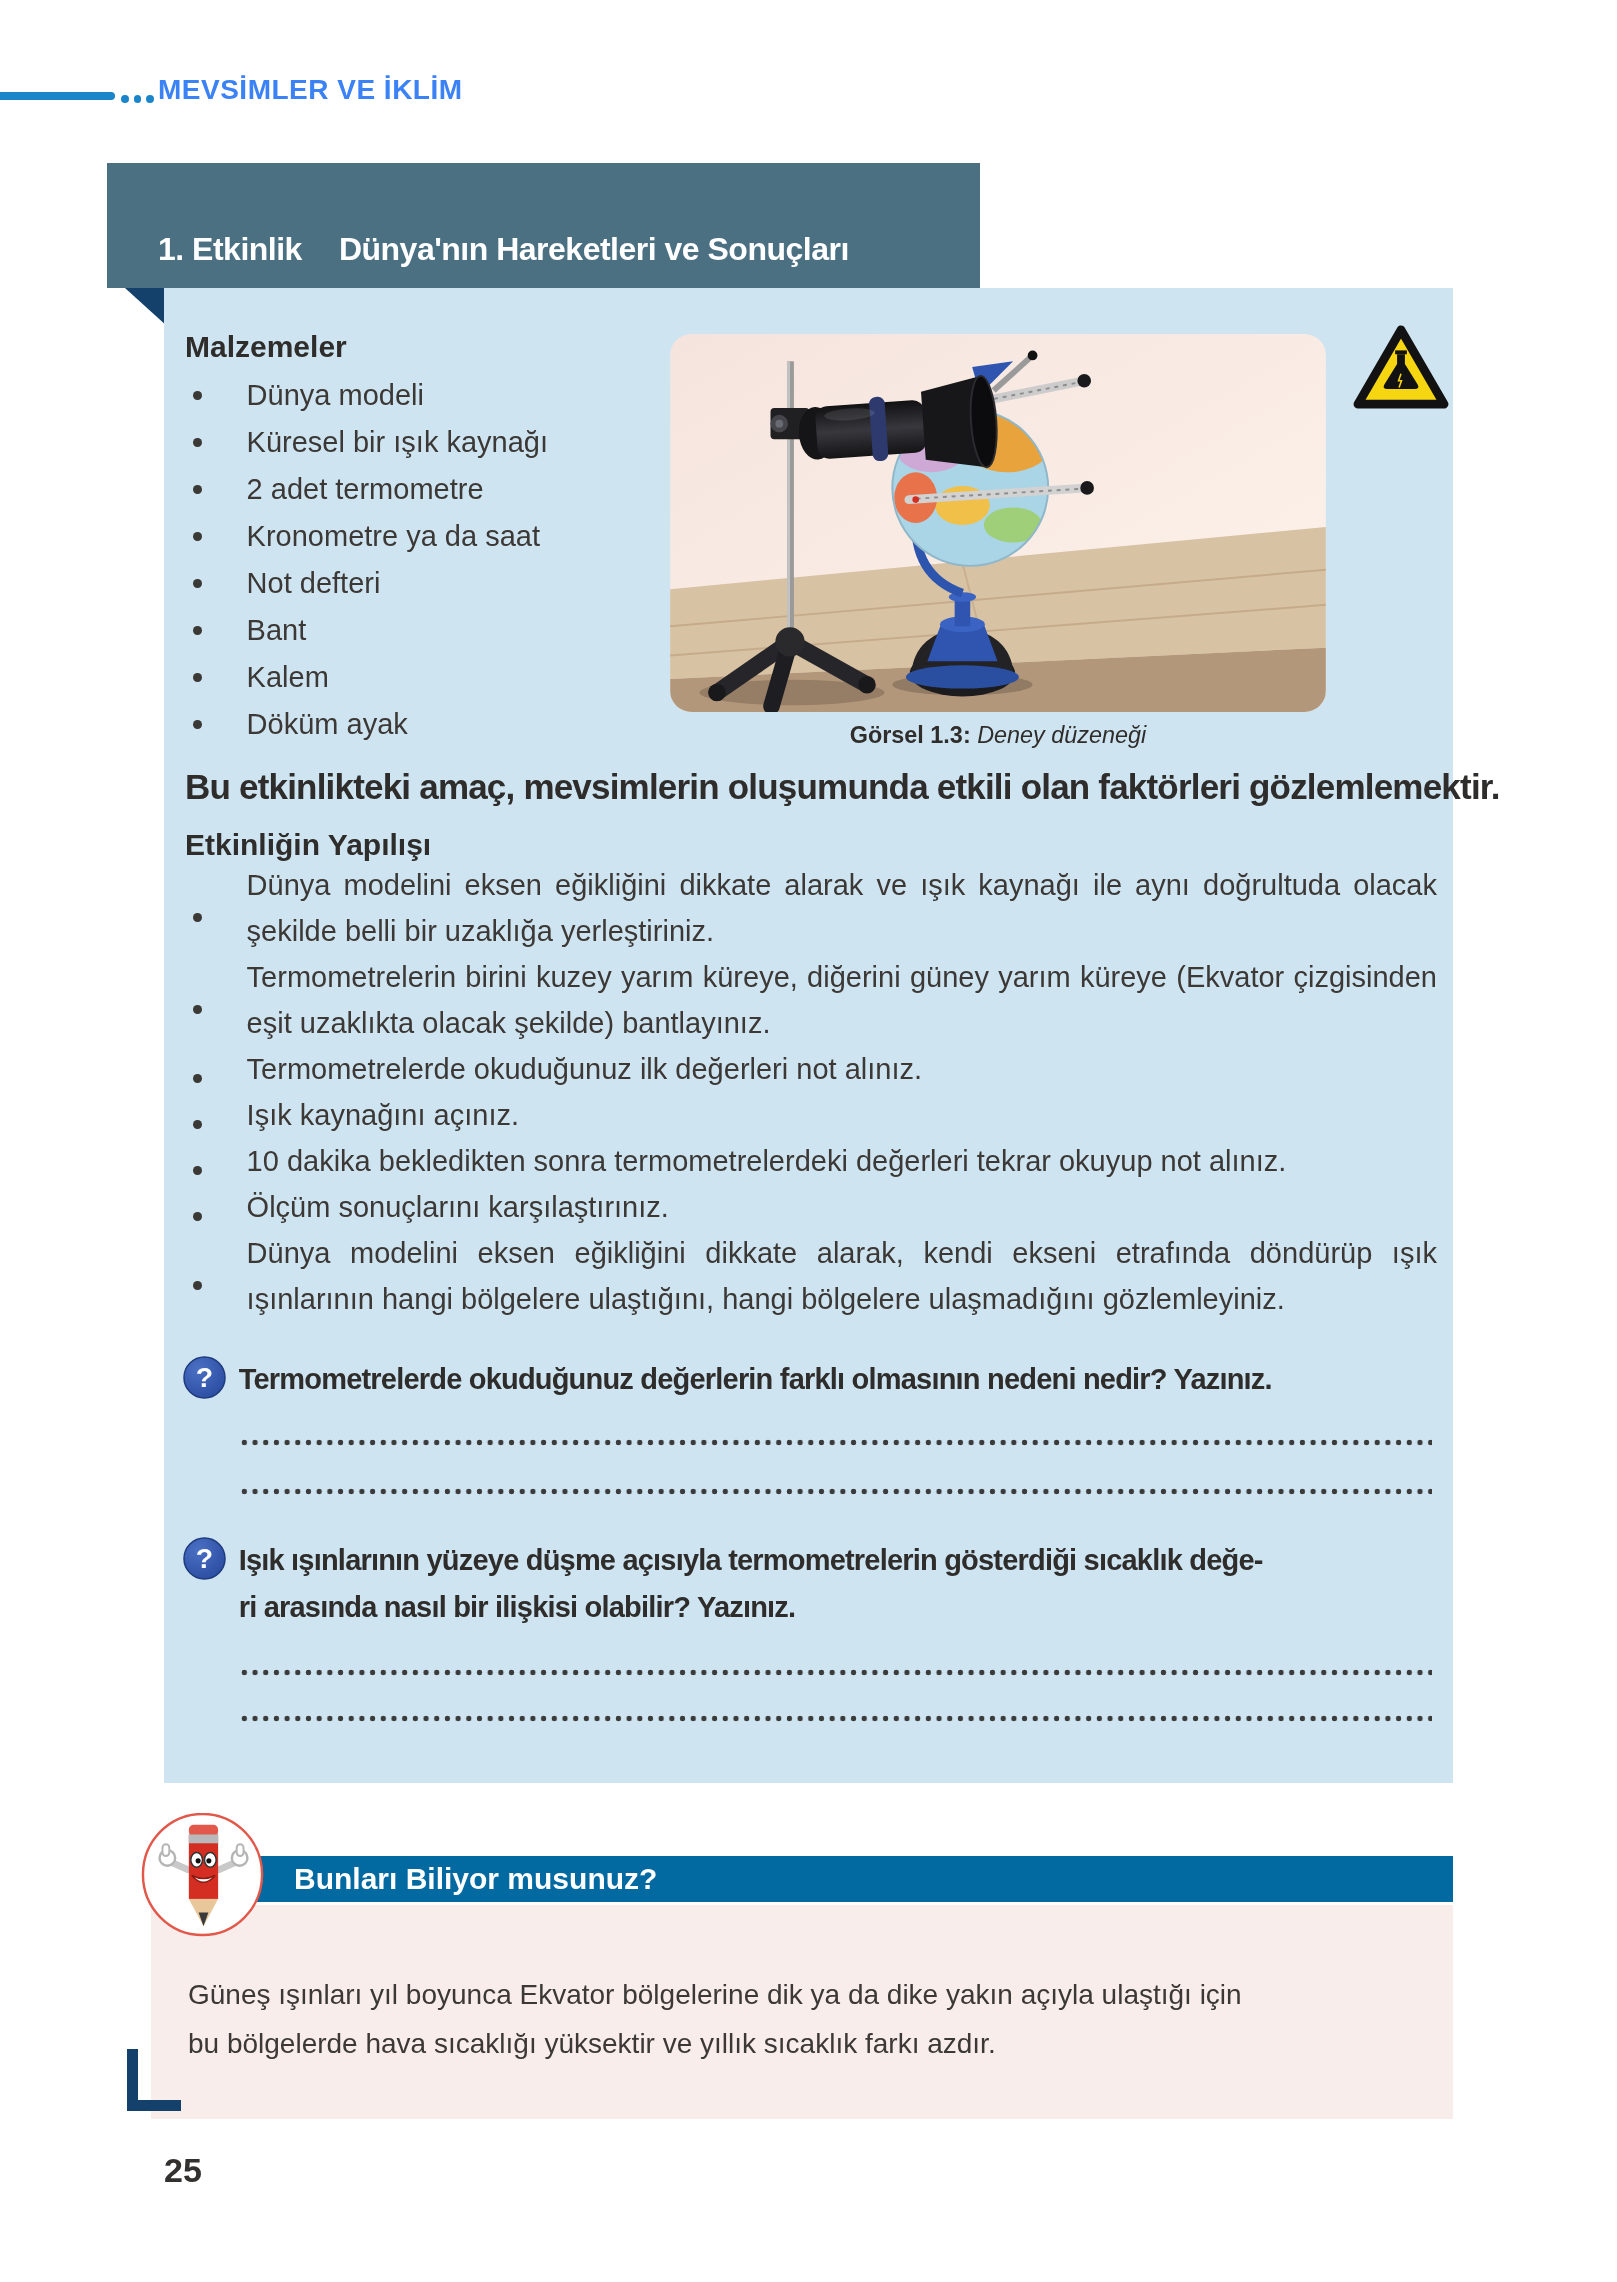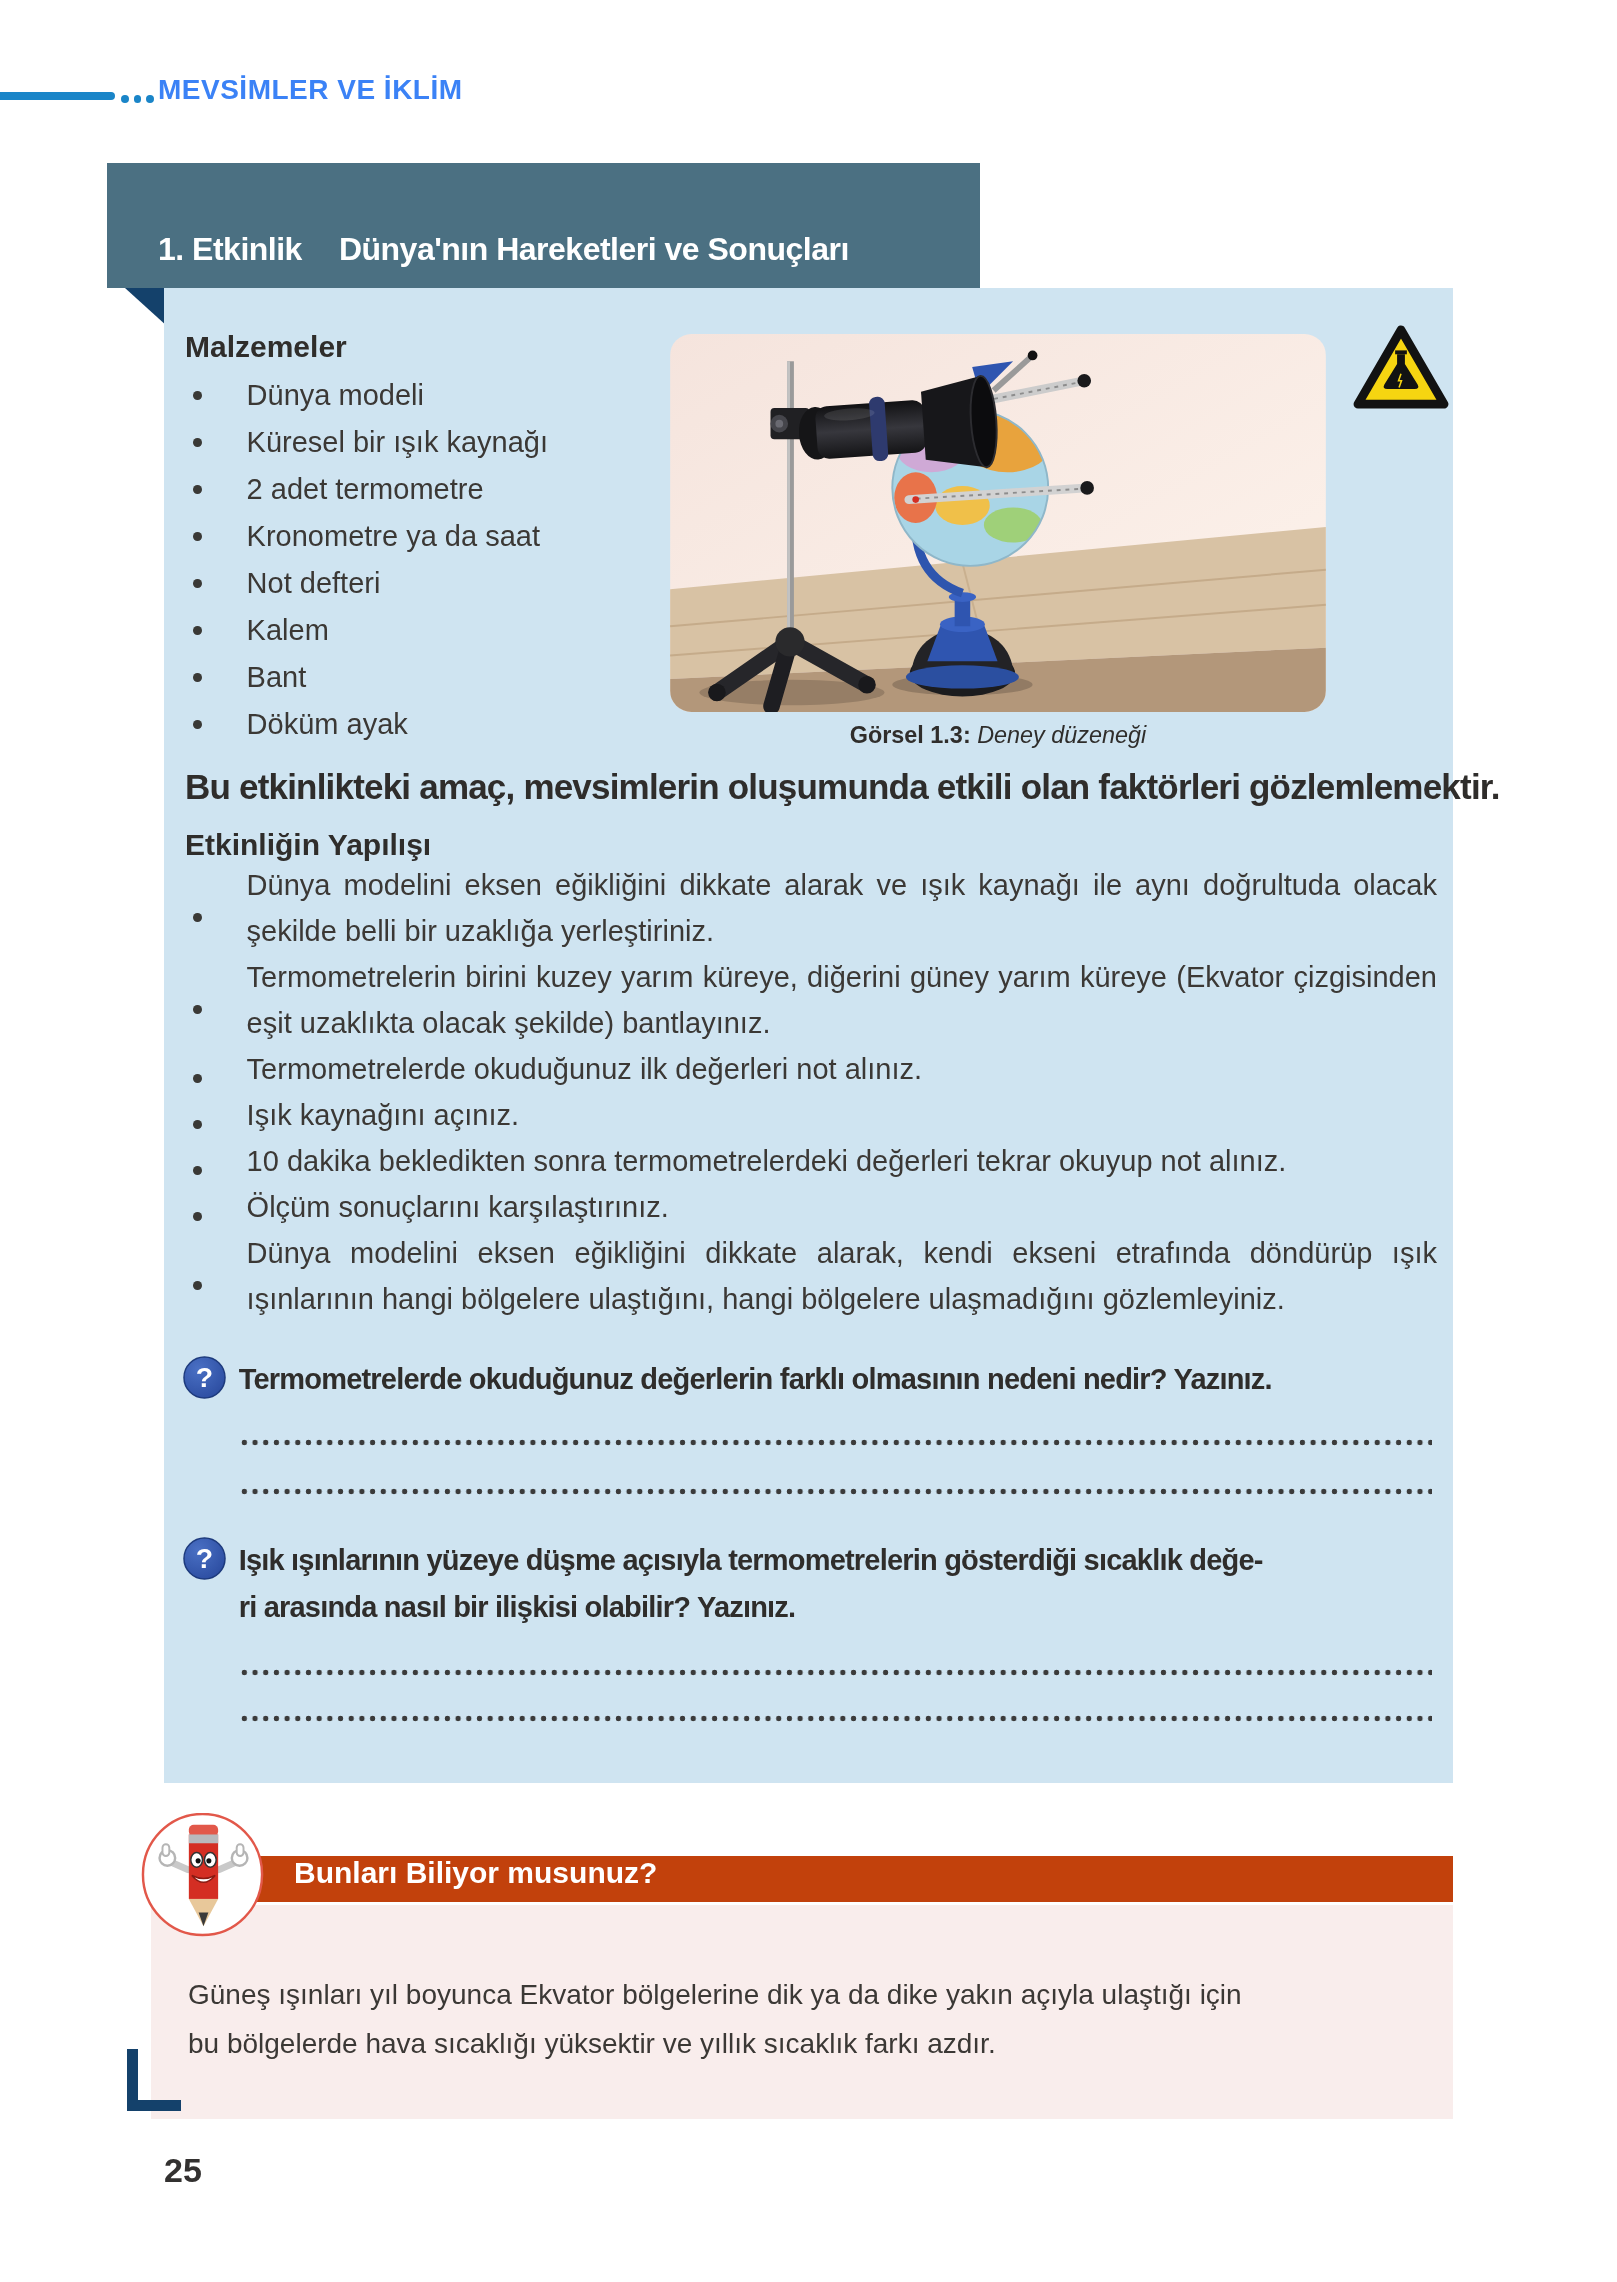--- a/index.html
+++ b/index.html
@@ -51,22 +51,22 @@
   .q-text{margin-left:12.7px;width:1195px;font-size:29px;font-weight:bold;color:#2f2d2b;
           line-height:47px;letter-spacing:-0.8px;white-space:pre-line;}
   .q1{top:1356px;} .q2{top:1537px;}
 
   .dotline{left:239px;width:1193px;height:6.8px;
            background-image:radial-gradient(circle,#3b3b3b 2.5px,transparent 3px);
            background-size:10.7px 6.8px;background-repeat:repeat-x;}
   .d1{top:1439px;} .d2{top:1488px;} .d3{top:1669px;} .d4{top:1715px;}
 
   
-  .info-bar{left:224px;top:1856px;width:1229px;height:46px;background:#c2410c;
-            border-radius:24.4px 0 0 24.4px;display:flex;align-items:flex-start;padding-left:70px;box-sizing:border-box;}
+  .info-bar{left:224px;top:1856px;width:1229px;height:46px;background:#0369a1;
+            border-radius:24.4px 0 0 24.4px;display:flex;align-items:center;padding-left:70px;box-sizing:border-box;}
   .info-bar span{color:#ffffff;font-weight:bold;font-size:30px;}
   .info-panel{left:151px;top:1905px;width:1302px;height:214px;background:#f9edec;}
   .mascot{left:141px;top:1813px;width:124px;height:124px;}
   .info-text{left:188px;top:1970px;width:1231px;font-size:28px;line-height:49px;
              color:#3b3835;white-space:pre-line;}
   .bracket{left:127px;top:2049px;width:43px;height:51px;
            border-left:11.7px solid #14416b;border-bottom:11.7px solid #14416b;}
 
   .page-num{left:164px;top:2151px;font-size:34px;font-weight:bold;color:#333130;}
 </style>
@@ -109,25 +109,25 @@
     <div class="m-item">
         <span class="dot"></span>
         <span>Kronometre ya da saat</span>
       </div>
     <div class="m-item">
         <span class="dot"></span>
         <span>Not defteri</span>
       </div>
     <div class="m-item">
         <span class="dot"></span>
+        <span>Bant</span>
+      </div>
+    <div class="m-item">
+        <span class="dot"></span>
         <span>Kalem</span>
-      </div>
-    <div class="m-item">
-        <span class="dot"></span>
-        <span>Bant</span>
       </div>
     <div class="m-item">
         <span class="dot"></span>
         <span>Döküm ayak</span>
       </div>
   </div>
 
   <div class="abs photo">
     <svg width="656" height="378" viewBox="0 0 673 388">
       <defs>

